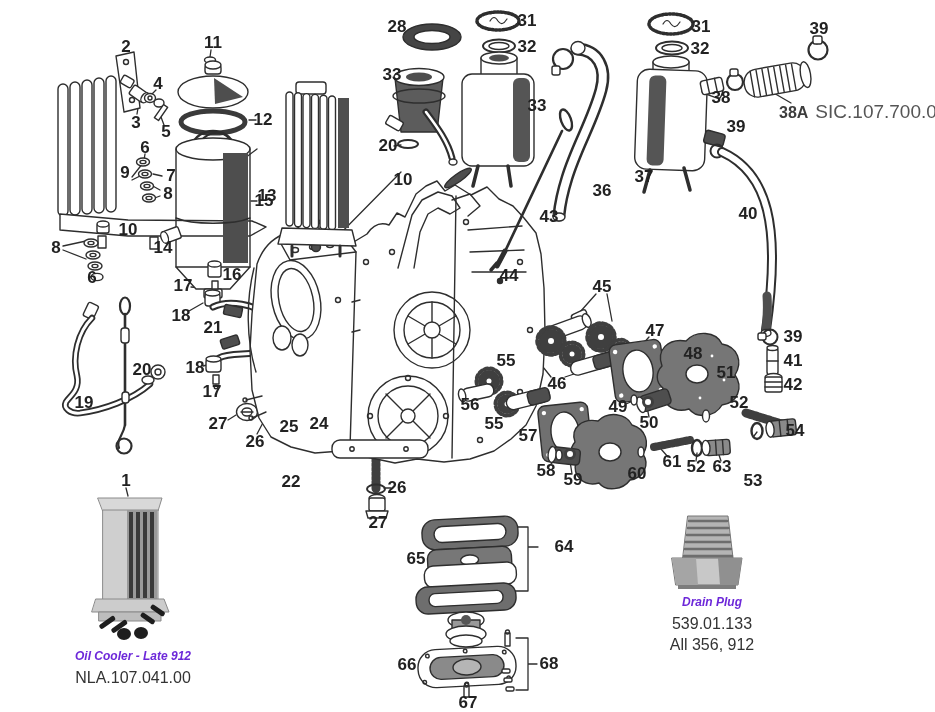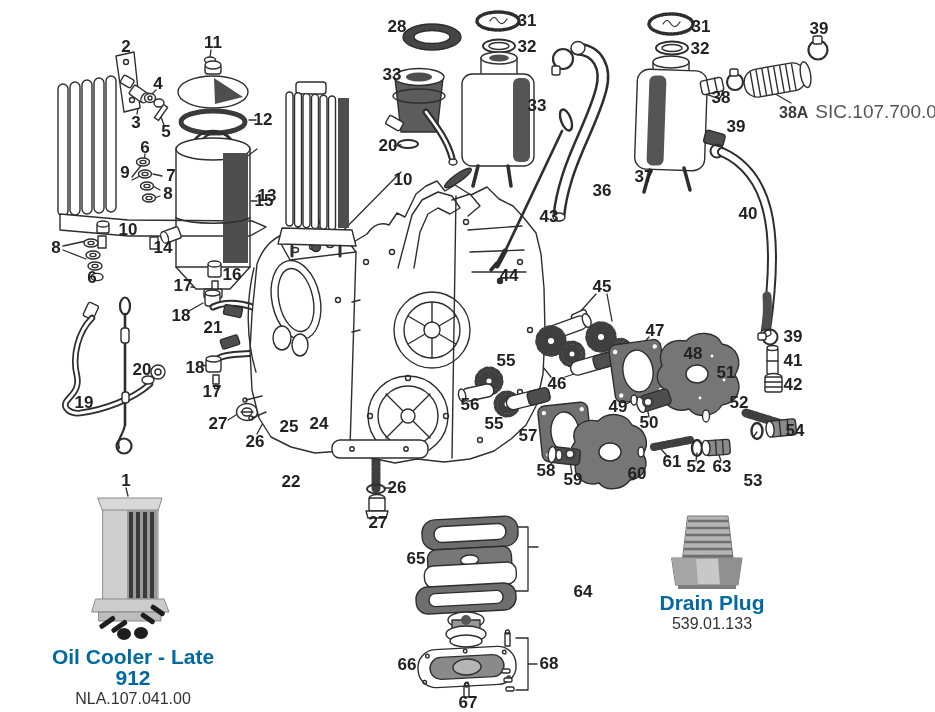--- a/index.html
+++ b/index.html
@@ -6,21 +6,21 @@
   .stage{position:relative;width:935px;height:712px;background:#ffffff;overflow:hidden;
          font-family:"Liberation Sans","DejaVu Sans",sans-serif;}
   .artwork{position:absolute;left:0;top:0;}
   .callout-layer{position:absolute;left:0;top:0;width:100%;height:100%;pointer-events:none;}
   .callout{position:absolute;transform:translate(-50%,-50%);
            font-weight:bold;font-size:17px;color:#222;letter-spacing:0;white-space:nowrap;}
   .hose-label{position:absolute;left:779px;top:101px;white-space:nowrap;color:#4a4a4a;}
   .hose-label .num{font-weight:bold;font-size:16px;color:#3d3d3d;margin-right:7px;}
   .hose-label .pn{font-size:19px;color:#555;}
   .caption{position:absolute;text-align:center;color:#333;font-size:16px;line-height:21px;}
-  .caption .title{font-weight:bold;font-size:21px;color:#0369a1;}
+  .caption .title{font-weight:bold;font-style:italic;font-size:12px;color:#6d28d9;}
   .caption-left{left:43px;top:646px;width:180px;}
   .caption-right{left:633px;top:592px;width:158px;}
 </style>
 </head>
 <body>
 
 <div class="stage">
 
 <svg class="artwork" width="935" height="712" viewBox="0 0 935 712">
   <g stroke="#2e2e2e" stroke-width="1.4" fill="none" stroke-linecap="round" stroke-linejoin="round">
@@ -618,34 +618,35 @@
       <div class="callout" style="left: 494px; top: 424px;">55</div>
       <div class="callout" style="left: 528px; top: 436px;">57</div>
       <div class="callout" style="left: 753px; top: 441px; margin-top: 40px;">53</div>
       <div class="callout" style="left: 795px; top: 431px;">54</div>
       <div class="callout" style="left: 546px; top: 471px;">58</div>
       <div class="callout" style="left: 573px; top: 480px;">59</div>
       <div class="callout" style="left: 637px; top: 474px;">60</div>
       <div class="callout" style="left: 672px; top: 462px;">61</div>
       <div class="callout" style="left: 696px; top: 467px;">52</div>
       <div class="callout" style="left: 722px; top: 467px;">63</div>
-      <div class="callout" style="left: 583px; top: 547px; margin-top: 45px;">64</div>
+      <div class="callout" style="left: 564px; top: 547px;">64</div>
       <div class="callout" style="left: 416px; top: 559px;">65</div>
       <div class="callout" style="left: 407px; top: 665px;">66</div>
       <div class="callout" style="left: 549px; top: 664px;">68</div>
       <div class="callout" style="left: 468px; top: 703px;">67</div>
     </div>
 
 <div class="hose-label">
   <span class="num">38A</span><span class="pn">SIC.107.700.00</span>
 </div>
 
 <div class="caption caption-left">
   <div class="title">Oil Cooler - Late 912</div>
   <div>NLA.107.041.00</div>
 </div>
 
 <div class="caption caption-right">
   <div class="title">Drain Plug</div>
   <div>539.01.133</div>
+  <div>All 356, 912</div>
 </div>
 
 </div>
 
 </body></html>

